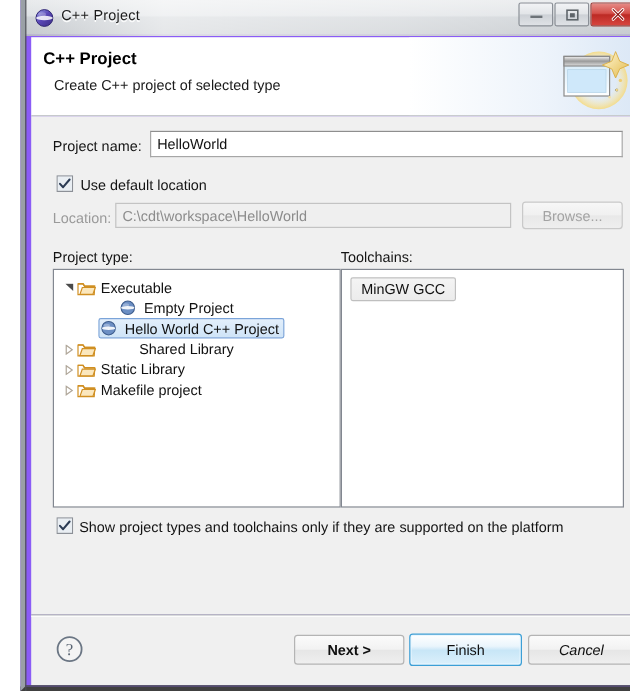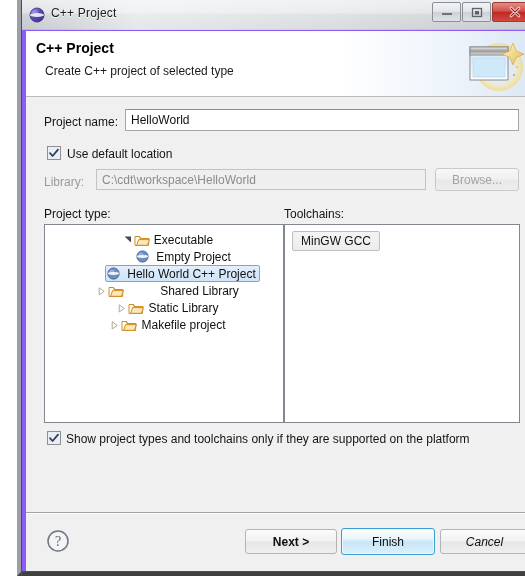--- a/index.html
+++ b/index.html
@@ -148,21 +148,20 @@
   }
   #panel-ptype { left:18px; top:127px; width:240px; height:199px; }
   #panel-tool  { left:258px; top:127px; width:236px; height:199px; }
 
   
   .trow {
     position:relative; height:17px;
     display:flex; align-items:center;
     font-size:12px; color:#111;
     white-space:nowrap;
-    justify-content:center;
   }
   .twist { width:13px; height:17px; flex:0 0 13px; position:relative; }
   .twist svg { position:absolute; left:3px; top:5px; }
   .ticon { width:17px; height:17px; flex:0 0 17px; position:relative; }
   .ticon svg { position:absolute; left:0px; top:2px; }
   .tlabel { padding-left:3px; }
   .tsel {
     background: linear-gradient(to bottom,#e3effb 0%, #cfe4f7 100%);
     border:1px solid #7ba4d9;
     border-radius:2px;
@@ -319,21 +318,21 @@
     <input id="inp-projname" type="text" value="HelloWorld" style="">
 
     <div id="chk-default">
       <svg width="14" height="14" viewBox="0 0 14 14">
         <rect x="0.5" y="0.5" width="13" height="13" fill="#e9eef3" stroke="#8c9097" stroke-width="1"></rect>
         <path d="M3 7.2 L5.6 10 L11 3.6" stroke="#2b3b54" stroke-width="1.7" fill="none" stroke-linecap="round" stroke-linejoin="round"></path>
       </svg>
     </div>
     <div class="lbl" id="lbl-default">Use default location</div>
 
-    <div class="lbl" id="lbl-location">Library:</div>
+    <div class="lbl" id="lbl-location">Location:</div>
     <input id="inp-location" type="text" disabled="" value="C:\cdt\workspace\HelloWorld" style="">
     <div id="btn-browse">Browse...</div>
 
     <div class="lbl" id="lbl-ptype">Project type:</div>
     <div class="lbl" id="lbl-tool">Toolchains:</div>
 
     <div class="listpanel" id="panel-ptype">
       <div id="tree-rows" style="padding:6px 0 0 6px;">
           <div class="trow" style="padding-left: 0px;">
             <span class="twist">
@@ -345,21 +344,21 @@
               <span class="ticon">
                 <svg width="16" height="14" viewBox="0 0 16 14">
    <path d="M1 3.5 L1 12.5 L14.5 12.5 L15 5.5 L6.5 5.5 L5.2 3.5 Z" fill="#ffffff" stroke="#d08f22" stroke-width="1"></path>
    <path d="M1 3.5 L5.2 3.5 L6.5 5.5 L15 5.5" fill="none" stroke="#d08f22" stroke-width="1.2"></path>
    <path d="M2.6 12.3 L4.6 6.6 L15.4 6.6 L13.4 12.3 Z" fill="#fbe7bd" stroke="#d08f22" stroke-width="1"></path>
  </svg>
               </span>
               <span class="tlabel">Executable</span>
             </span>
           </div>
-          <div class="trow" style="padding-left: 20px;">
+          <div class="trow" style="padding-left: 20px; gap: 16px;">
             <span class="twist"></span>
             <span style="display: inline-flex; align-items: center;">
               <span class="ticon">
                 <svg width="13" height="13" viewBox="0 0 13 13">
    <circle cx="6.5" cy="6.5" r="5.6" fill="#6c8fc4" stroke="#3d5c8c" stroke-width="0.9"></circle>
    <ellipse cx="6.5" cy="6.5" rx="5.6" ry="1.4" fill="#ffffff" opacity="0.9"></ellipse>
    <ellipse cx="5" cy="4.2" rx="2.6" ry="1.4" fill="#ffffff" opacity="0.3"></ellipse>
  </svg>
               </span>
               <span class="tlabel">Empty Project</span>

